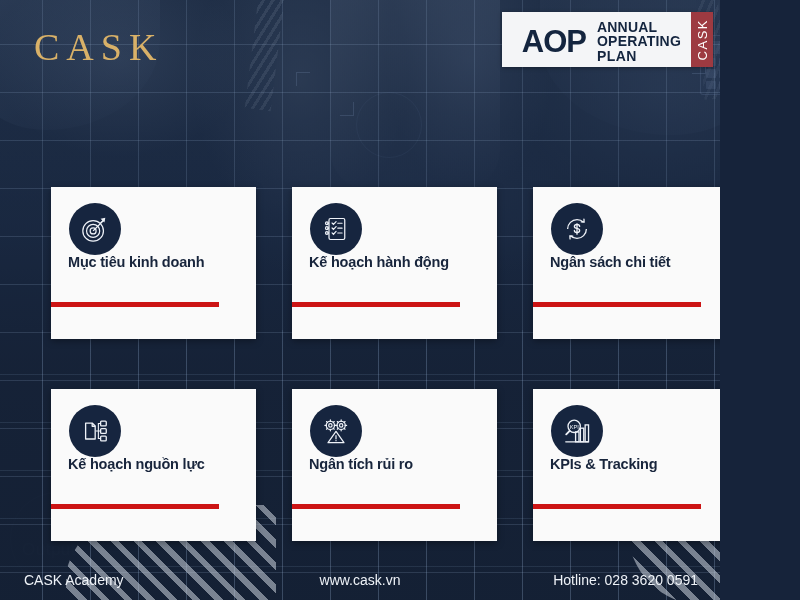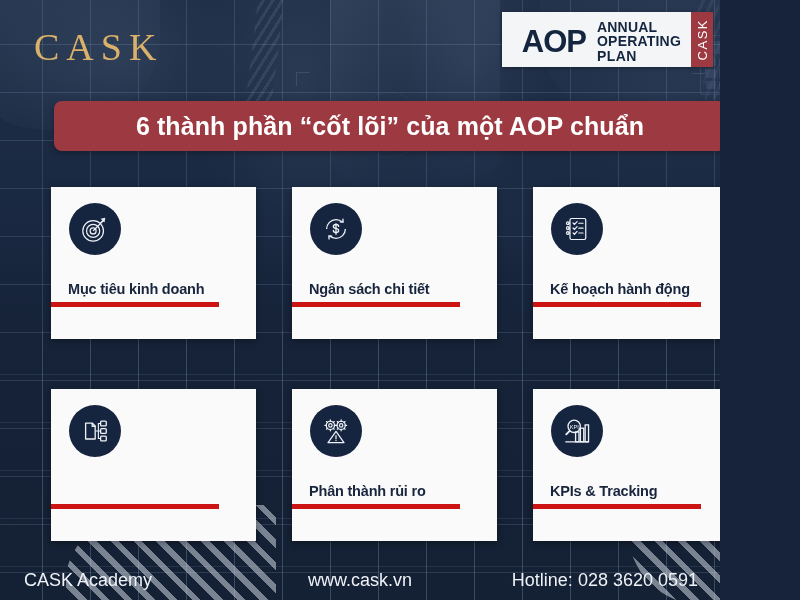--- a/index.html
+++ b/index.html
@@ -141,32 +141,32 @@
   }
   .card{
     position:relative;background:#fafafa;box-shadow:0 2px 7px rgba(0,0,0,.35);
     padding:0;overflow:hidden;
   }
   .card .ico{
     position:absolute;left:18px;top:16px;width:52px;height:52px;border-radius:50%;
     background:#16253f;display:flex;align-items:center;justify-content:center;
   }
   .card .ttl{
-    position:absolute;left:17px;top:94px;right:10px;
+    position:absolute;left:17px;top:67px;right:10px;
     color:#18253c;font-size:14.5px;font-weight:bold;letter-spacing:-.2px;
     font-family:"Liberation Sans", sans-serif;
   }
   .card .rule{
     position:absolute;left:0;top:115px;width:168px;height:5px;background:#cc1414;
   }
 
   
   .footer{
     position:absolute;left:0;right:0;bottom:0;height:40px;
-    display:flex;align-items:center;color:#eef2f7;font-size:18px;
+    display:flex;align-items:center;color:#eef2f7;font-size:14px;
   }
   .footer .l{position:absolute;left:24px;}
   .footer .c{position:absolute;left:0;right:0;text-align:center;}
   .footer .r{position:absolute;right:22px;}
 </style>
 </head>
 <body>
 
 <div class="stage">
 
@@ -222,53 +222,35 @@
         <span>ANNUAL</span>
         <span>OPERATING</span>
         <span class="big-plan">PLAN</span>
       </div>
     </div>
     <div class="side">
       <span>CASK</span>
     </div>
   </div>
 
-  <div class="banner">
-    <h1>6 thành phần “cốt lõi” của một AOP chuẩn</h1>
-  </div>
 
   <div class="grid-cards">
 
     <div class="card">
       <div class="ico">
         <svg width="30" height="30" viewBox="0 0 32 32" fill="none" stroke="#eef2f8" stroke-width="1.3">
           <circle cx="14" cy="18" r="11"></circle>
             <circle cx="14" cy="18" r="7"></circle>
             <circle cx="14" cy="18" r="3.2"></circle>
           <path d="M14 18 L26 6" stroke-width="1.5"></path>
           <path d="M22 5 L27 4 L26 9 Z" fill="#eef2f8" stroke="none"></path>
           <path d="M21.5 10 L26 5.5" stroke-width="1.3"></path>
         </svg>
       </div>
       <div class="ttl">Mục tiêu kinh doanh</div>
-      <div class="rule"></div>
-    </div>
-
-    <div class="card">
-      <div class="ico">
-        <svg width="30" height="30" viewBox="0 0 32 32" fill="none" stroke="#eef2f8" stroke-width="1.4">
-          <path d="M6 16a10 10 0 0 1 10-10 10 10 0 0 1 7 2.8"></path>
-          <path d="M20.5 8.4 L23.6 8.6 L23.4 5.4" stroke-linecap="round"></path>
-          <path d="M26 16a10 10 0 0 1-10 10A10 10 0 0 1 9 23.2"></path>
-          <path d="M11.5 23.6 L8.4 23.4 L8.6 26.6" stroke-linecap="round"></path>
-          <path d="M16 10.5v11" stroke-linecap="round"></path>
-          <path d="M18.8 13.2c0-1.3-1.3-2-2.8-2s-2.8.7-2.8 2 1.3 1.8 2.8 2.1 2.8.9 2.8 2.3-1.3 2.1-2.8 2.1-2.8-.8-2.8-2.1" stroke-linecap="round"></path>
-        </svg>
-      </div>
-      <div class="ttl">Ngân sách chi tiết</div>
       <div class="rule"></div>
     </div>
 
     <div class="card">
       <div class="ico">
         <svg width="28" height="28" viewBox="0 0 32 32" fill="none" stroke="#eef2f8" stroke-width="1.4">
           <rect x="8" y="4" width="18" height="24" rx="1.6"></rect>
           <circle cx="5.6" cy="9.5" r="1.6"></circle>
             <circle cx="5.6" cy="15" r="1.6"></circle>
             <circle cx="5.6" cy="20.5" r="1.6"></circle>
@@ -279,28 +261,44 @@
           <path d="M18 9.4h5M18 15h5M18 20.6h5" stroke-width="1.2" stroke-linecap="round"></path>
         </svg>
       </div>
       <div class="ttl">Kế hoạch hành động</div>
       <div class="rule"></div>
     </div>
 
     <div class="card">
       <div class="ico">
         <svg width="30" height="30" viewBox="0 0 32 32" fill="none" stroke="#eef2f8" stroke-width="1.4">
+          <path d="M6 16a10 10 0 0 1 10-10 10 10 0 0 1 7 2.8"></path>
+          <path d="M20.5 8.4 L23.6 8.6 L23.4 5.4" stroke-linecap="round"></path>
+          <path d="M26 16a10 10 0 0 1-10 10A10 10 0 0 1 9 23.2"></path>
+          <path d="M11.5 23.6 L8.4 23.4 L8.6 26.6" stroke-linecap="round"></path>
+          <path d="M16 10.5v11" stroke-linecap="round"></path>
+          <path d="M18.8 13.2c0-1.3-1.3-2-2.8-2s-2.8.7-2.8 2 1.3 1.8 2.8 2.1 2.8.9 2.8 2.3-1.3 2.1-2.8 2.1-2.8-.8-2.8-2.1" stroke-linecap="round"></path>
+        </svg>
+      </div>
+      <div class="ttl">Ngân sách chi tiết</div>
+      <div class="rule"></div>
+    </div>
+
+    <div class="card">
+      <div class="ico">
+        <svg width="30" height="30" viewBox="0 0 32 32" fill="none" stroke="#eef2f8" stroke-width="1.4">
           <path d="M6 7.5h7l3.2 3.2V24.5H6z" stroke-linejoin="round"></path>
           <path d="M13 7.5v3.4h3.2" stroke-linejoin="round"></path>
           <rect x="22" y="5.5" width="6" height="5" rx="1"></rect>
           <rect x="22" y="13.5" width="6" height="5" rx="1"></rect>
           <rect x="22" y="21.5" width="6" height="5" rx="1"></rect>
           <path d="M17 16h2.6M19.6 16V8h2.4M19.6 16h2.4M19.6 16v8h2.4" stroke-width="1.2"></path>
         </svg>
       </div>
+      <div class="ttl">Kế hoạch nguồn lực</div>
       <div class="rule"></div>
     </div>
 
     <div class="card">
       <div class="ico">
         <svg width="30" height="30" viewBox="0 0 32 32" fill="none" stroke="#eef2f8" stroke-width="1.3">
           <g>
             <circle cx="10" cy="10" r="4.4"></circle>
               <circle cx="10" cy="10" r="1.8"></circle>
             <path d="M10 4.2v1.6M10 14.2v1.6M4.2 10h1.6M14.2 10h1.6M5.9 5.9l1.1 1.1M13 13l1.1 1.1M14.1 5.9L13 7M7 13l-1.1 1.1" stroke-linecap="round"></path>
@@ -308,21 +306,21 @@
           <g>
             <circle cx="21.5" cy="10" r="4.4"></circle>
               <circle cx="21.5" cy="10" r="1.8"></circle>
             <path d="M21.5 4.2v1.6M21.5 14.2v1.6M15.7 10h1.6M25.7 10h1.6M17.4 5.9l1.1 1.1M24.5 13l1.1 1.1M25.6 5.9L24.5 7M18.5 13l-1.1 1.1" stroke-linecap="round"></path>
           </g>
           <path d="M16 16.5 L24.5 28.5 L7.5 28.5 Z" stroke-linejoin="round"></path>
           <path d="M16 21v3.3" stroke-linecap="round"></path>
           <circle cx="16" cy="26.3" r=".75" fill="#eef2f8" stroke="none"></circle>
         </svg>
       </div>
-      <div class="ttl">Phân thành rủi ro</div>
+      <div class="ttl">Ngân tích rủi ro</div>
       <div class="rule"></div>
     </div>
 
     <div class="card">
       <div class="ico">
         <svg width="30" height="30" viewBox="0 0 32 32" fill="none" stroke="#eef2f8" stroke-width="1.4">
           <path d="M4 27.5h24" stroke-linecap="round"></path>
           <rect x="14.5" y="17" width="3.6" height="10.5"></rect>
           <rect x="19.6" y="13" width="3.6" height="14.5"></rect>
           <rect x="24.7" y="9.5" width="3.6" height="18"></rect>

